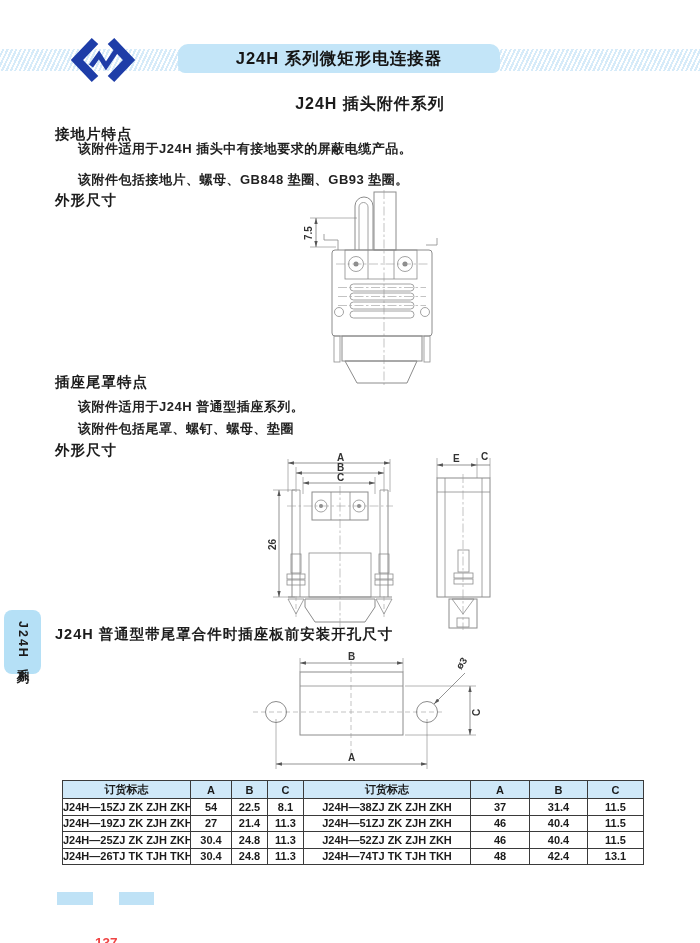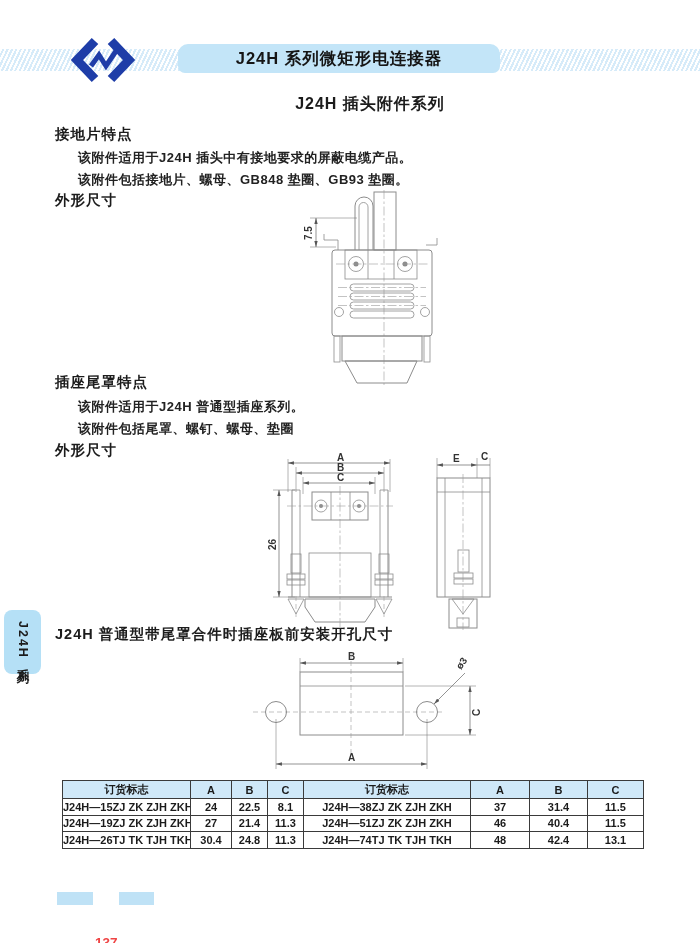--- a/index.html
+++ b/index.html
@@ -60,21 +60,21 @@
     <path d="M25 31 L33 20 L40 31 L50 16" stroke="#1e3da8" stroke-width="5" fill="none"></path>
   </svg>
 </div>
 <div class="abs banner">
   <span>J24H 系列微矩形电连接器</span>
 </div>
 
 <div class="abs doc-title">J24H 插头附件系列</div>
 
 <div class="abs h1" style="left:55px;top:125px;">接地片特点</div>
-<div class="abs p" style="left:78px;top:149px;">该附件适用于J24H 插头中有接地要求的屏蔽电缆产品。</div>
+<div class="abs p" style="left:78px;top:140px;">该附件适用于J24H 插头中有接地要求的屏蔽电缆产品。</div>
 <div class="abs p" style="left:78px;top:171px;">该附件包括接地片、螺母、GB848 垫圈、GB93 垫圈。</div>
 <div class="abs h1" style="left:55px;top:191px;">外形尺寸</div>
 
 <div class="abs" style="left:280px;top:188px;">
   <svg width="180" height="200" viewBox="0 0 180 200">
     <defs>
       <marker id="ar1" markerWidth="9" markerHeight="6" refX="8.5" refY="3" orient="auto-start-reverse">
         <path d="M0,0.6 L8.5,3 L0,5.4 Z" fill="#555"></path>
       </marker>
       <pattern id="xh1" patternUnits="userSpaceOnUse" width="6" height="6">
@@ -267,39 +267,49 @@
         <th>C</th>
         <th>订货标志</th>
         <th>A</th>
         <th>B</th>
         <th>C</th>
       </tr>
     </thead>
     <tbody>
       <tr>
         <td>J24H—15ZJ ZK ZJH ZKH</td>
-        <td>24</td>
+        <td>54</td>
         <td>22.5</td>
         <td>8.1</td>
         <td>J24H—38ZJ ZK ZJH ZKH</td>
         <td>37</td>
         <td>31.4</td>
         <td>11.5</td>
       </tr>
       <tr>
         <td>J24H—19ZJ ZK ZJH ZKH</td>
         <td>27</td>
         <td>21.4</td>
         <td>11.3</td>
         <td>J24H—51ZJ ZK ZJH ZKH</td>
         <td>46</td>
         <td>40.4</td>
         <td>11.5</td>
       </tr>
       <tr>
+        <td>J24H—25ZJ ZK ZJH ZKH</td>
+        <td>30.4</td>
+        <td>24.8</td>
+        <td>11.3</td>
+        <td>J24H—52ZJ ZK ZJH ZKH</td>
+        <td>46</td>
+        <td>40.4</td>
+        <td>11.5</td>
+      </tr>
+      <tr>
         <td>J24H—26TJ TK TJH TKH</td>
         <td>30.4</td>
         <td>24.8</td>
         <td>11.3</td>
         <td>J24H—74TJ TK TJH TKH</td>
         <td>48</td>
         <td>42.4</td>
         <td>13.1</td>
       </tr>
     </tbody>

